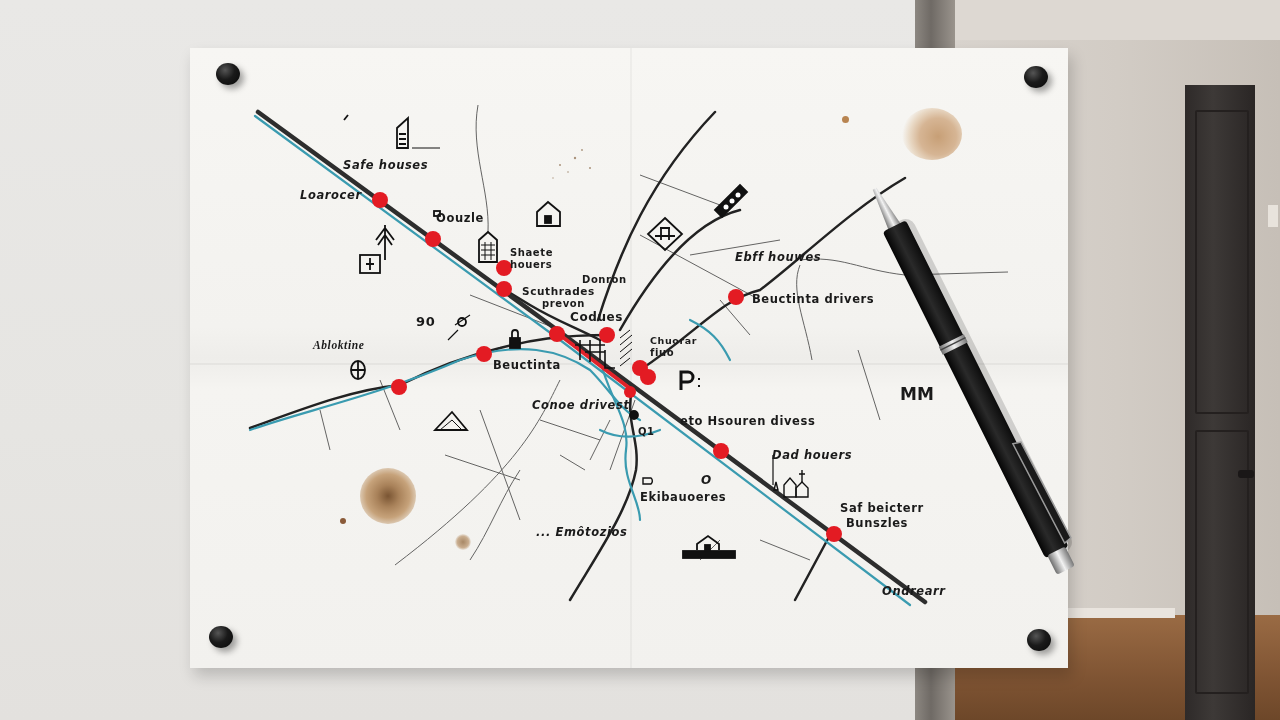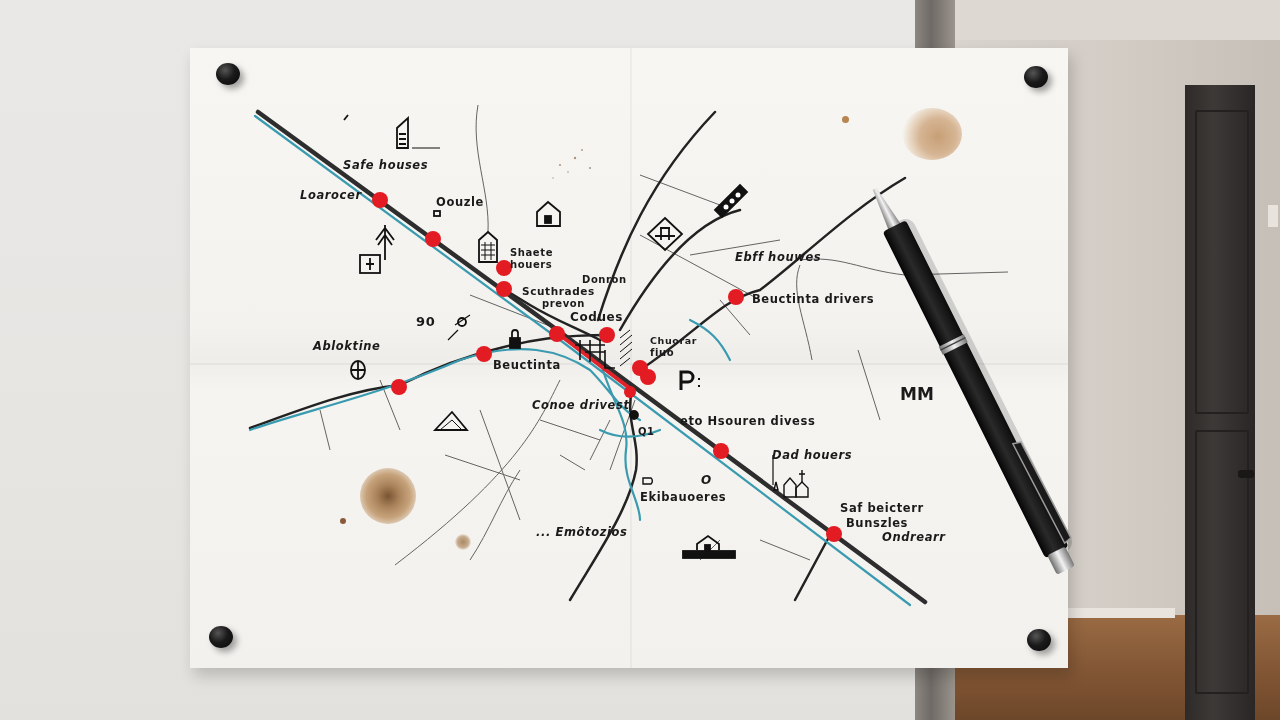--- a/index.html
+++ b/index.html
@@ -221,42 +221,42 @@
         <circle cx="575" cy="158" r="1.2"></circle>
         <circle cx="568" cy="172" r="0.8"></circle>
       <circle cx="582" cy="150" r="0.9"></circle>
         <circle cx="590" cy="168" r="1"></circle>
         <circle cx="553" cy="178" r="0.7"></circle>
     </g>
   </svg>
 
   <div class="label it" style="left:153px;top:110px;">Safe houses</div>
   <div class="label it" style="left:110px;top:140px;">Loarocer</div>
-  <div class="label" style="left:246px;top:147px;text-align:right;">Oouzle</div>
+  <div class="label" style="left:246px;top:163px;text-align:right;">Oouzle</div>
   <div class="label" style="left:320px;top:199px;font-size:10px;">Shaete</div>
   <div class="label" style="left:320px;top:211px;font-size:10px;">houers</div>
   <div class="label" style="left:392px;top:226px;font-size:10px;">Donron</div>
   <div class="label" style="left:332px;top:237px;font-size:10.5px;">Scuthrades</div>
   <div class="label" style="left:352px;top:250px;font-size:10px;text-align:right;">prevon</div>
   <div class="label" style="left:380px;top:262px;font-size:12px;">Codues</div>
   <div class="label it" style="left:545px;top:202px;">Ebff houwes</div>
   <div class="label" style="left:562px;top:244px;">Beuctinta drivers</div>
-  <div class="label it" style="left:123px;top:291px;">Abloktine</div>
+  <div class="label it" style="left:123px;top:291px;font-family:Liberation Serif, serif;">Abloktine</div>
   <div class="label" style="left:226px;top:266px;font-size:13px;">90</div>
   <div class="label" style="left:303px;top:310px;">Beuctinta</div>
   <div class="label" style="left:460px;top:287px;font-size:9.5px;">Chuorar</div>
   <div class="label" style="left:460px;top:299px;font-size:10px;">fiuo</div>
   <div class="label it" style="left:342px;top:350px;">Conoe drivest</div>
   <div class="label big" style="left:710px;top:336px;">MM</div>
   <div class="label" style="left:490px;top:366px;">eto Hsouren divess</div>
   <div class="label it" style="left:582px;top:400px;">Dad houers</div>
   <div class="label" style="left:450px;top:442px;">Ekibauoeres</div>
   <div class="label" style="left:650px;top:453px;">Saf beicterr</div>
   <div class="label" style="left:656px;top:468px;">Bunszles</div>
-  <div class="label it" style="left:692px;top:482px;">Ondrearr</div>
+  <div class="label it" style="left:692px;top:536px;">Ondrearr</div>
   <div class="label it" style="left:346px;top:477px;text-align:right;">... Emôtozios</div>
   <div class="label it" style="left:511px;top:425px;font-size:12px;">O</div>
   <div class="label" style="left:448px;top:378px;font-size:10px;">Q1</div>
 
   <div class="pin" style="left:26px;top:15px;"></div>
   <div class="pin" style="left:834px;top:18px;"></div>
   <div class="pin" style="left:19px;top:578px;"></div>
   <div class="pin" style="left:837px;top:581px;"></div>
 </div>
 

